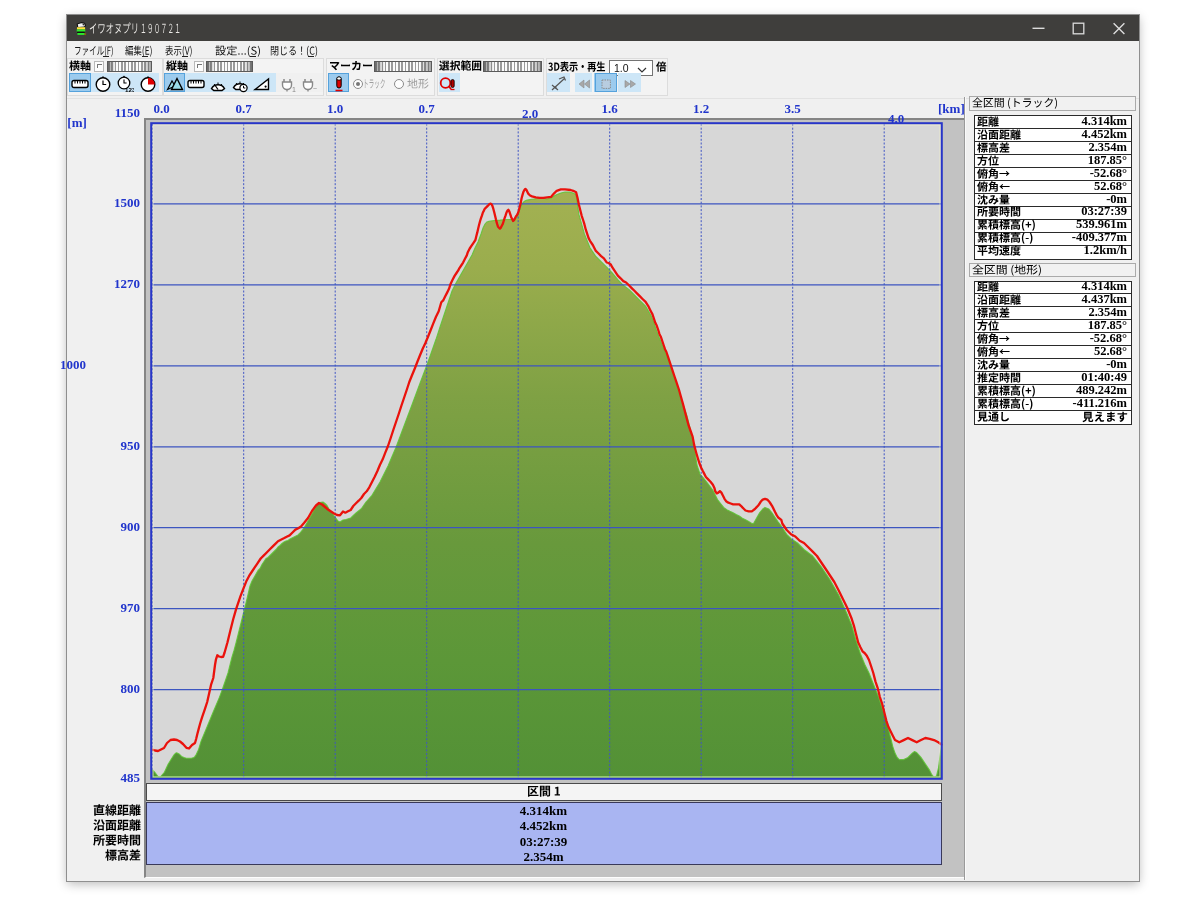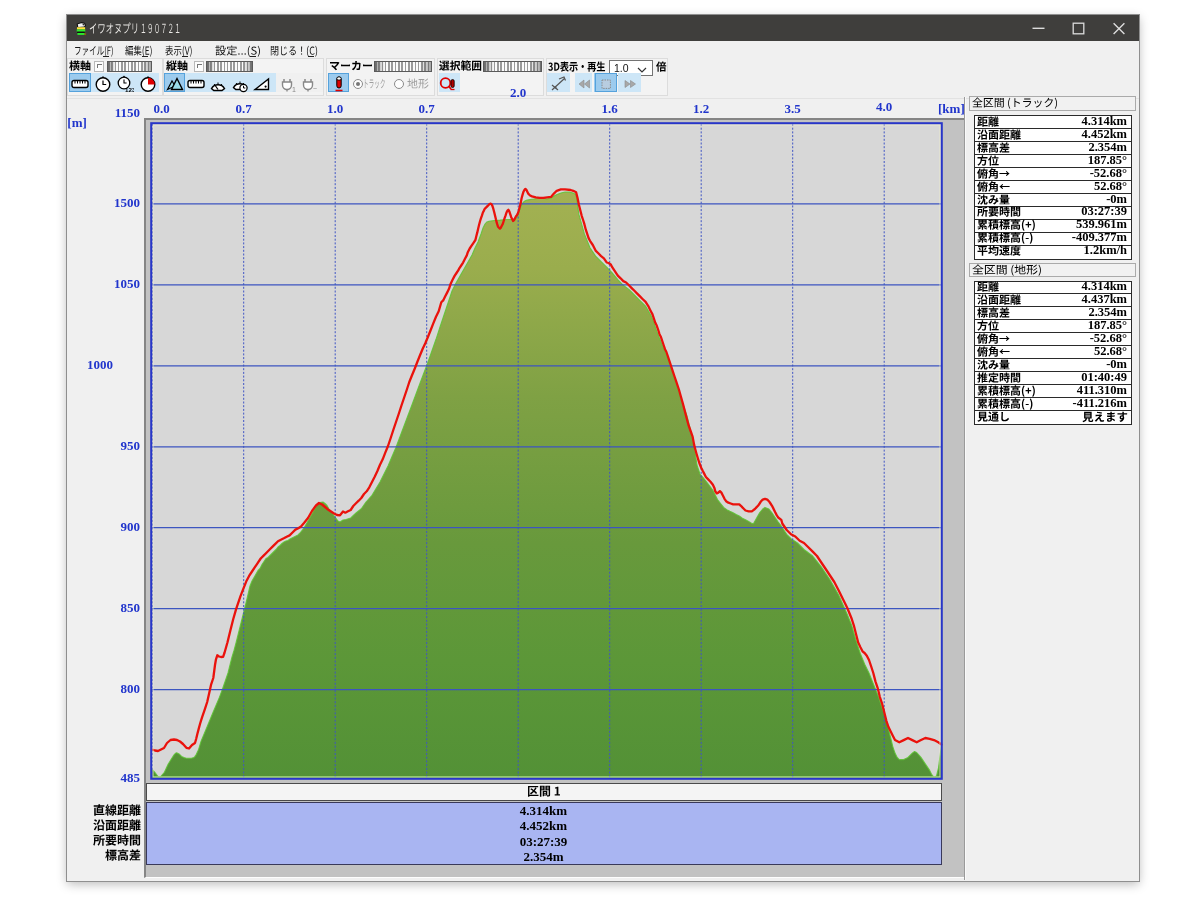--- a/index.html
+++ b/index.html
@@ -286,34 +286,34 @@
       <line x1="2" y1="486.6" x2="791" y2="486.6" stroke="#3c55c0" stroke-width="1.2"></line>
       <line x1="2" y1="567.6" x2="791" y2="567.6" stroke="#3c55c0" stroke-width="1.2"></line>
       <polyline points="2.0,627.5 5.0,628.5 8.0,629.0 11.0,627.5 14.0,626.0 17.0,621.0 20.5,618.0 24.0,617.5 27.0,618.0 30.0,619.5 33.0,622.0 36.4,625.8 39.0,626.5 42.0,623.0 45.0,621.0 46.2,616.7 47.4,611.8 48.7,606.9 50.0,602.0 51.1,598.3 52.3,594.7 54.8,587.3 57.2,580.0 59.0,572.0 61.0,562.9 63.3,556.0 65.0,543.0 65.9,537.7 67.3,533.3 69.0,534.5 71.0,535.0 73.1,534.8 74.6,530.5 77.5,520.3 80.3,508.8 83.2,497.2 86.1,487.1 90.5,474.1 93.3,466.9 96.2,459.6 99.1,453.9 102.0,449.5 104.9,445.2 107.8,440.9 110.7,436.5 113.6,433.6 116.5,430.7 119.4,427.8 122.3,424.9 125.1,422.1 128.0,419.2 130.9,417.7 133.8,416.3 136.7,414.8 139.6,413.4 142.5,410.5 145.4,407.6 148.3,406.2 151.0,404.5 154.0,401.0 158.0,396.0 162.0,389.0 166.0,383.5 169.0,381.0 172.0,382.5 175.0,385.0 178.0,387.5 181.0,389.5 184.0,391.5 187.0,393.0 190.0,393.3 193.0,389.5 195.3,390.7 198.0,389.3 200.7,388.0 203.3,384.0 206.0,381.3 208.7,378.7 211.3,376.0 214.0,372.0 216.7,369.3 219.3,365.3 222.0,360.0 224.7,354.7 227.3,349.3 230.0,342.7 232.7,337.3 235.3,330.7 238.0,324.0 240.7,316.0 243.3,308.0 246.0,300.0 248.7,292.0 251.3,284.0 254.0,276.0 256.7,268.0 259.3,260.0 262.0,253.3 264.7,246.7 267.3,240.0 270.0,233.3 272.7,226.7 275.3,221.3 278.0,214.7 280.7,208.0 283.3,201.3 286.0,194.7 288.7,189.3 291.3,180.3 293.2,178.4 295.1,174.6 297.0,170.9 298.9,167.1 300.8,161.4 302.7,157.6 304.6,153.9 306.5,151.0 308.4,148.2 309.3,146.3 311.2,143.5 313.1,140.6 315.0,136.8 316.9,133.1 317.8,130.2 319.7,126.5 321.6,123.6 323.5,120.8 325.4,118.0 326.3,114.2 327.3,110.4 328.2,106.6 329.1,102.8 330.1,99.0 331.0,96.2 332.0,93.4 332.9,90.5 333.9,88.6 334.8,86.7 335.8,85.8 336.7,84.9 337.7,83.9 338.6,83.0 339.5,82.0 340.5,81.7 341.4,82.0 342.4,83.9 343.3,86.7 344.3,90.5 345.2,94.3 346.1,98.1 347.1,101.9 348.0,104.7 349.9,106.6 350.9,105.6 351.8,103.7 352.8,101.9 353.7,99.0 354.6,96.2 355.6,93.4 356.5,90.5 357.5,88.6 358.4,87.7 359.4,89.6 360.3,92.4 361.2,95.2 362.2,97.1 363.1,99.0 364.1,98.1 365.0,96.2 366.0,94.3 366.9,93.3 367.8,91.5 368.8,88.6 369.7,84.9 370.7,81.1 371.6,76.3 372.6,72.6 373.5,69.7 374.5,67.8 375.4,66.9 376.4,67.8 377.3,69.7 378.2,71.6 380.1,73.5 382.0,74.4 385.8,75.3 389.6,75.9 393.4,75.9 397.2,75.3 401.0,74.9 403.9,71.6 406.7,68.8 410.8,67.4 415.0,67.4 420.6,68.0 423.3,68.8 426.1,70.2 427.5,75.8 428.9,82.7 430.3,88.3 431.7,93.8 433.1,98.0 434.4,102.2 435.8,107.7 437.2,111.9 438.6,116.1 440.0,118.8 442.8,123.0 444.2,125.8 445.6,128.6 448.3,131.3 451.1,134.1 453.9,136.3 455.3,138.3 456.7,140.5 458.5,141.0 460.8,142.4 462.2,145.2 465.0,149.4 467.8,153.6 470.6,156.3 473.3,159.1 476.1,160.5 478.9,163.3 481.7,166.1 484.4,168.8 487.2,171.6 490.0,174.4 492.8,177.2 495.6,179.9 498.3,184.1 499.7,186.9 501.1,189.7 502.5,192.4 503.9,196.6 505.3,200.8 506.7,203.6 508.1,207.7 509.4,211.9 510.8,214.7 512.2,218.8 513.6,223.0 515.0,227.2 516.4,230.0 517.8,234.1 519.2,238.3 520.6,242.5 521.9,246.6 523.3,250.8 524.7,255.0 526.1,259.1 527.5,263.3 528.9,267.5 531.0,275.0 533.0,282.0 534.8,289.0 536.6,296.0 538.7,303.7 540.6,309.0 542.6,314.6 544.2,323.1 545.0,326.2 546.5,331.7 548.1,337.1 549.6,341.8 551.2,345.7 552.7,348.8 554.3,351.9 555.9,355.0 558.2,357.4 560.5,359.7 562.9,362.8 564.4,365.9 565.2,369.1 566.7,371.4 568.3,370.6 569.9,369.1 571.4,370.6 573.0,373.7 574.5,376.8 576.1,379.2 578.4,380.7 580.7,381.5 583.1,382.3 586.2,382.3 589.3,382.3 590.9,383.8 592.4,385.4 594.0,387.0 595.5,388.5 598.7,389.3 601.8,389.3 604.9,387.0 606.4,385.4 608.0,383.8 609.6,381.5 611.1,379.2 612.7,377.6 615.0,376.8 617.3,377.6 618.9,379.2 620.5,381.5 622.0,383.8 623.6,386.9 625.1,390.0 626.7,393.1 628.2,395.5 631.3,397.8 632.3,401.5 636.7,408.0 641.0,412.3 645.3,414.5 649.7,418.8 654.0,421.0 658.3,425.3 662.7,429.6 667.0,434.0 671.3,440.5 675.7,447.0 680.0,453.5 684.3,460.0 688.7,468.6 693.0,477.3 697.3,486.0 701.7,496.8 703.8,503.3 706.0,512.0 708.2,520.6 710.3,525.0 712.5,529.3 714.6,531.0 716.8,533.7 719.0,538.0 721.2,544.5 723.3,551.0 725.5,559.6 727.7,566.1 729.8,574.8 732.0,581.3 734.2,590.0 736.3,598.6 738.5,605.1 740.7,609.5 742.8,613.8 745.0,618.1 749.3,620.3 753.7,618.1 758.0,616.0 762.3,618.1 766.7,620.3 771.0,618.1 775.3,616.0 779.7,616.8 784.0,618.1 788.3,620.3 791.4,622.5" fill="none" stroke="#ea120c" stroke-width="2.3" stroke-linejoin="round" stroke-linecap="round"></polyline>
       <rect x="3" y="3" width="787" height="652" fill="none" stroke="#eeeecc" stroke-width="1" stroke-opacity="0.8"></rect>
       <rect x="1.2" y="1.2" width="790.6" height="655.6" fill="none" stroke="#2836c8" stroke-width="2"></rect>
     </svg>
     <div class="axl" style="left:74.5px;top:86.3px;width:40px;text-align:center">0.0</div>
     <div class="axl" style="left:156.7px;top:86.3px;width:40px;text-align:center">0.7</div>
     <div class="axl" style="left:248.2px;top:86.3px;width:40px;text-align:center">1.0</div>
     <div class="axl" style="left:339.7px;top:86.3px;width:40px;text-align:center">0.7</div>
-    <div class="axl" style="left:431.20000000000005px;top:70px;width:40px;text-align:center">2.0</div>
+    <div class="axl" style="left:431.20000000000005px;top:91px;width:40px;text-align:right">2.0</div>
     <div class="axl" style="left:522.7px;top:86.3px;width:40px;text-align:center">1.6</div>
     <div class="axl" style="left:614.2px;top:86.3px;width:40px;text-align:center">1.2</div>
     <div class="axl" style="left:705.7px;top:86.3px;width:40px;text-align:center">3.5</div>
-    <div class="axl" style="left:797.2px;top:84px;width:40px;text-align:center">4.0</div>
+    <div class="axl" style="left:797.2px;top:96px;width:40px;text-align:right">4.0</div>
     <div class="axl" style="left:871px;top:86.3px;width:30px;text-align:left">[km]</div>
     <div class="axl" style="left:0.29999999999999716px;top:100.3px;width:24px;text-align:left">[m]</div>
     <div class="axl" style="left:-7px;top:90px;width:80px;text-align:right">1150</div>
     <div class="axl" style="left:-7px;top:180.0px;width:80px;text-align:right">1500</div>
-    <div class="axl" style="left:-7px;top:260.95000000000005px;width:80px;text-align:right">1050</div>
-    <div class="axl" style="left:-7px;top:341.90000000000003px;width:80px;text-align:center">1000</div>
+    <div class="axl" style="left:-7px;top:260.95000000000005px;width:80px;text-align:right">1270</div>
+    <div class="axl" style="left:-7px;top:341.90000000000003px;width:80px;text-align:left">1000</div>
     <div class="axl" style="left:-7px;top:422.85px;width:80px;text-align:right">950</div>
     <div class="axl" style="left:-7px;top:503.80000000000007px;width:80px;text-align:right">900</div>
-    <div class="axl" style="left:-7px;top:584.75px;width:80px;text-align:right">850</div>
+    <div class="axl" style="left:-7px;top:584.75px;width:80px;text-align:right">970</div>
     <div class="axl" style="left:-7px;top:665.7px;width:80px;text-align:right">800</div>
     <div class="axl" style="left:-7px;top:754.7px;width:80px;text-align:right">485</div>
     <div id="kukan"></div>
     <svg class="jt" style="left:459.798px;top:770.2px" width="33.8" height="13.2" viewBox="0 -10.56 33.80 13.20">
       <use href="#jg15" fill="#000" transform="scale(1.0000,1)"></use>
     </svg>
     <div id="btable"></div>
     <div class="bval" style="top:788.2px">4.314km</div>
     <div class="bval" style="top:803.4000000000001px">4.452km</div>
     <div class="bval" style="top:818.6px">03:27:39</div>
@@ -431,21 +431,21 @@
     <div class="rval" style="top:342.0px">-0m</div>
     <div class="rline" style="top:356.1px"></div>
     <svg class="jt" style="left:909.5px;top:356.95px" width="44.0" height="12.1" viewBox="0 -9.68 44.00 12.10">
       <use href="#jg33" fill="#000" transform="scale(1.0000,1)"></use>
     </svg>
     <div class="rval" style="top:354.9px">01:40:49</div>
     <div class="rline" style="top:369.1px"></div>
     <svg class="jt" style="left:909.5px;top:369.9px" width="58.8" height="12.1" viewBox="0 -9.68 58.81 12.10">
       <use href="#jg30" fill="#000" transform="scale(1.0000,1)"></use>
     </svg>
-    <div class="rval" style="top:367.9px">411.310m</div>
+    <div class="rval" style="top:367.9px">489.242m</div>
     <div class="rline" style="top:382.1px"></div>
     <svg class="jt" style="left:909.5px;top:382.85px" width="56.4" height="12.1" viewBox="0 -9.68 56.39 12.10">
       <use href="#jg31" fill="#000" transform="scale(1.0000,1)"></use>
     </svg>
     <div class="rval" style="top:380.9px">-411.216m</div>
     <div class="rline" style="top:395.0px"></div>
     <svg class="jt" style="left:909.5px;top:395.8px" width="33.0" height="12.1" viewBox="0 -9.68 33.00 12.10">
       <use href="#jg34" fill="#000" transform="scale(1.0000,1)"></use>
     </svg>
     <svg class="jt" style="left:1014.5px;top:395.8px" width="46.0" height="12.6" viewBox="0 -10.12 46.00 12.65">

